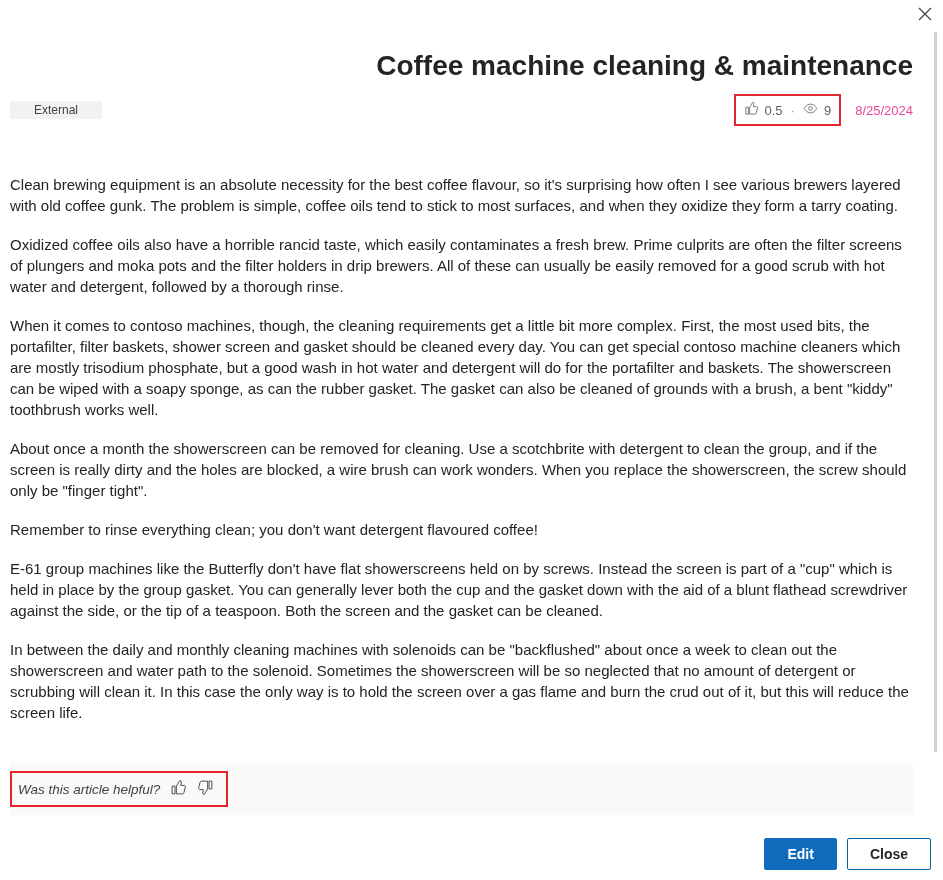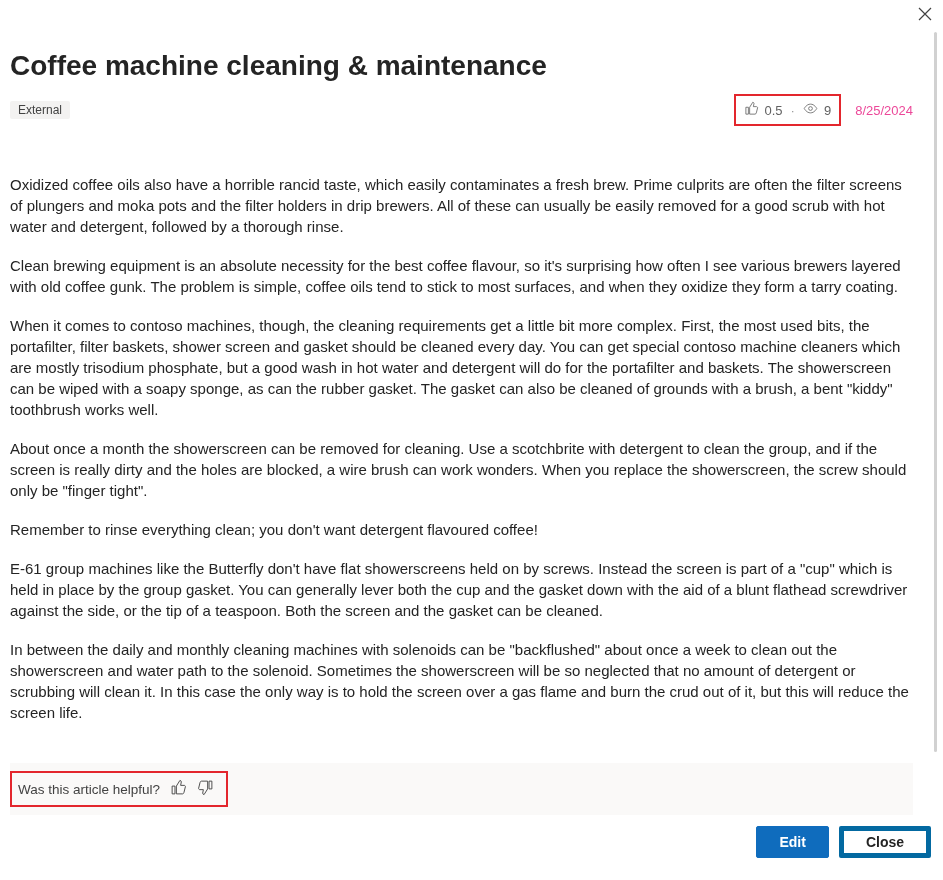--- a/index.html
+++ b/index.html
@@ -41,33 +41,34 @@
 
   .content {
     padding: 50px 10px 0 10px;
   }
 
   h1.title {
     font-size: 28px;
     font-weight: 700;
     margin: 0 0 12px 0;
     color: #242424;
+    text-align: right;
   }
 
   .meta-row {
     display: flex;
     align-items: center;
     justify-content: space-between;
     margin-bottom: 48px;
   }
   .tag {
     background: #f3f2f1;
     color: #424242;
     font-size: 12px;
-    padding: 2px 8px;
+    padding: 2px 24px;
     border-radius: 2px;
     display: inline-block;
   }
   .meta-right {
     display: flex;
     align-items: center;
     gap: 14px;
     font-size: 13px;
     color: #616161;
   }
@@ -95,26 +96,27 @@
     padding: 8px 0;
   }
   .helpful-inner {
     display: inline-flex;
     align-items: center;
     gap: 10px;
     border: 2.5px solid #e3262d;
     padding: 6px 12px 6px 6px;
     font-size: 13.5px;
     color: #424242;
+    font-style: italic;
   }
   .helpful-inner svg { width: 17px; height: 17px; stroke: #424242; fill: none; stroke-width: 1.3; cursor: pointer; }
 
   .footer {
     position: absolute;
-    bottom: 12px; left: 0; right: 0;
+    bottom: 0; left: 0; right: 0;
     height: 52px;
     display: flex;
     justify-content: flex-end;
     align-items: center;
     gap: 10px;
     padding-right: 12px;
     background: #fff;
   }
   .btn {
     font-size: 14px;
@@ -126,21 +128,21 @@
     font-weight: 600;
   }
   .btn-primary {
     background: #0f6cbd;
     color: #fff;
     border: 1px solid #0f6cbd;
   }
   .btn-secondary {
     background: #fff;
     color: #242424;
-    border: 5px solid #0369a1;
+    border: 1px solid #0369a1;
     font-weight: 600;
   }
 </style>
 </head>
 <body>
 
 <div class="panel">
 
   <div class="close-x">
     <svg viewBox="0 0 14 14">
@@ -172,22 +174,22 @@
                   <circle cx="12" cy="12" r="3"></circle>
                 </svg>
             </span>
             <span>9</span>
           </div>
           <span class="date">8/25/2024</span>
         </div>
       </div>
 
       <div class="body">
+        <p>Clean brewing equipment is an absolute necessity for the best coffee flavour, so it's surprising how often I see various brewers layered with old coffee gunk. The problem is simple, coffee oils tend to stick to most surfaces, and when they oxidize they form a tarry coating.</p>
         <p>Oxidized coffee oils also have a horrible rancid taste, which easily contaminates a fresh brew. Prime culprits are often the filter screens of plungers and moka pots and the filter holders in drip brewers. All of these can usually be easily removed for a good scrub with hot water and detergent, followed by a thorough rinse.</p>
-        <p>Clean brewing equipment is an absolute necessity for the best coffee flavour, so it's surprising how often I see various brewers layered with old coffee gunk. The problem is simple, coffee oils tend to stick to most surfaces, and when they oxidize they form a tarry coating.</p>
         <p>When it comes to contoso machines, though, the cleaning requirements get a little bit more complex. First, the most used bits, the portafilter, filter baskets, shower screen and gasket should be cleaned every day. You can get special contoso machine cleaners which are mostly trisodium phosphate, but a good wash in hot water and detergent will do for the portafilter and baskets. The showerscreen can be wiped with a soapy sponge, as can the rubber gasket. The gasket can also be cleaned of grounds with a brush, a bent "kiddy" toothbrush works well.</p>
         <p>About once a month the showerscreen can be removed for cleaning. Use a scotchbrite with detergent to clean the group, and if the screen is really dirty and the holes are blocked, a wire brush can work wonders. When you replace the showerscreen, the screw should only be "finger tight".</p>
         <p>Remember to rinse everything clean; you don't want detergent flavoured coffee!</p>
         <p>E-61 group machines like the Butterfly don't have flat showerscreens held on by screws. Instead the screen is part of a "cup" which is held in place by the group gasket. You can generally lever both the cup and the gasket down with the aid of a blunt flathead screwdriver against the side, or the tip of a teaspoon. Both the screen and the gasket can be cleaned.</p>
         <p>In between the daily and monthly cleaning machines with solenoids can be "backflushed" about once a week to clean out the showerscreen and water path to the solenoid. Sometimes the showerscreen will be so neglected that no amount of detergent or scrubbing will clean it. In this case the only way is to hold the screen over a gas flame and burn the crud out of it, but this will reduce the screen life.</p>
       </div>
 
       <div class="helpful-bar">
         <div class="helpful-inner">
           <span>Was this article helpful?</span>

